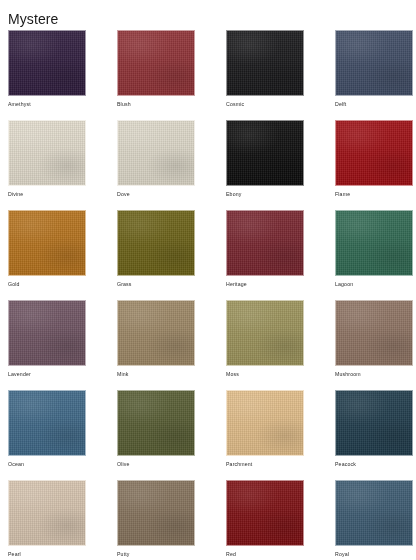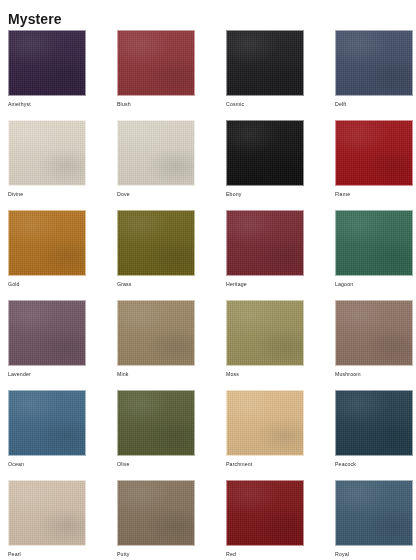--- a/index.html
+++ b/index.html
@@ -19,21 +19,21 @@
     width: 416px;
     height: 560px;
     box-sizing: border-box;
   }
 
   .page-title {
     position: absolute;
     left: 8px;
     top: 1px;
     font-size: 14px;
-    font-weight: 700;
+    font-weight: 400;
     color: #1a1a1a;
     letter-spacing: 0.1px;
     line-height: 18px;
     white-space: nowrap;
   }
 
   .swatch-grid {
     position: absolute;
     left: 8px;
     top: 30px;

